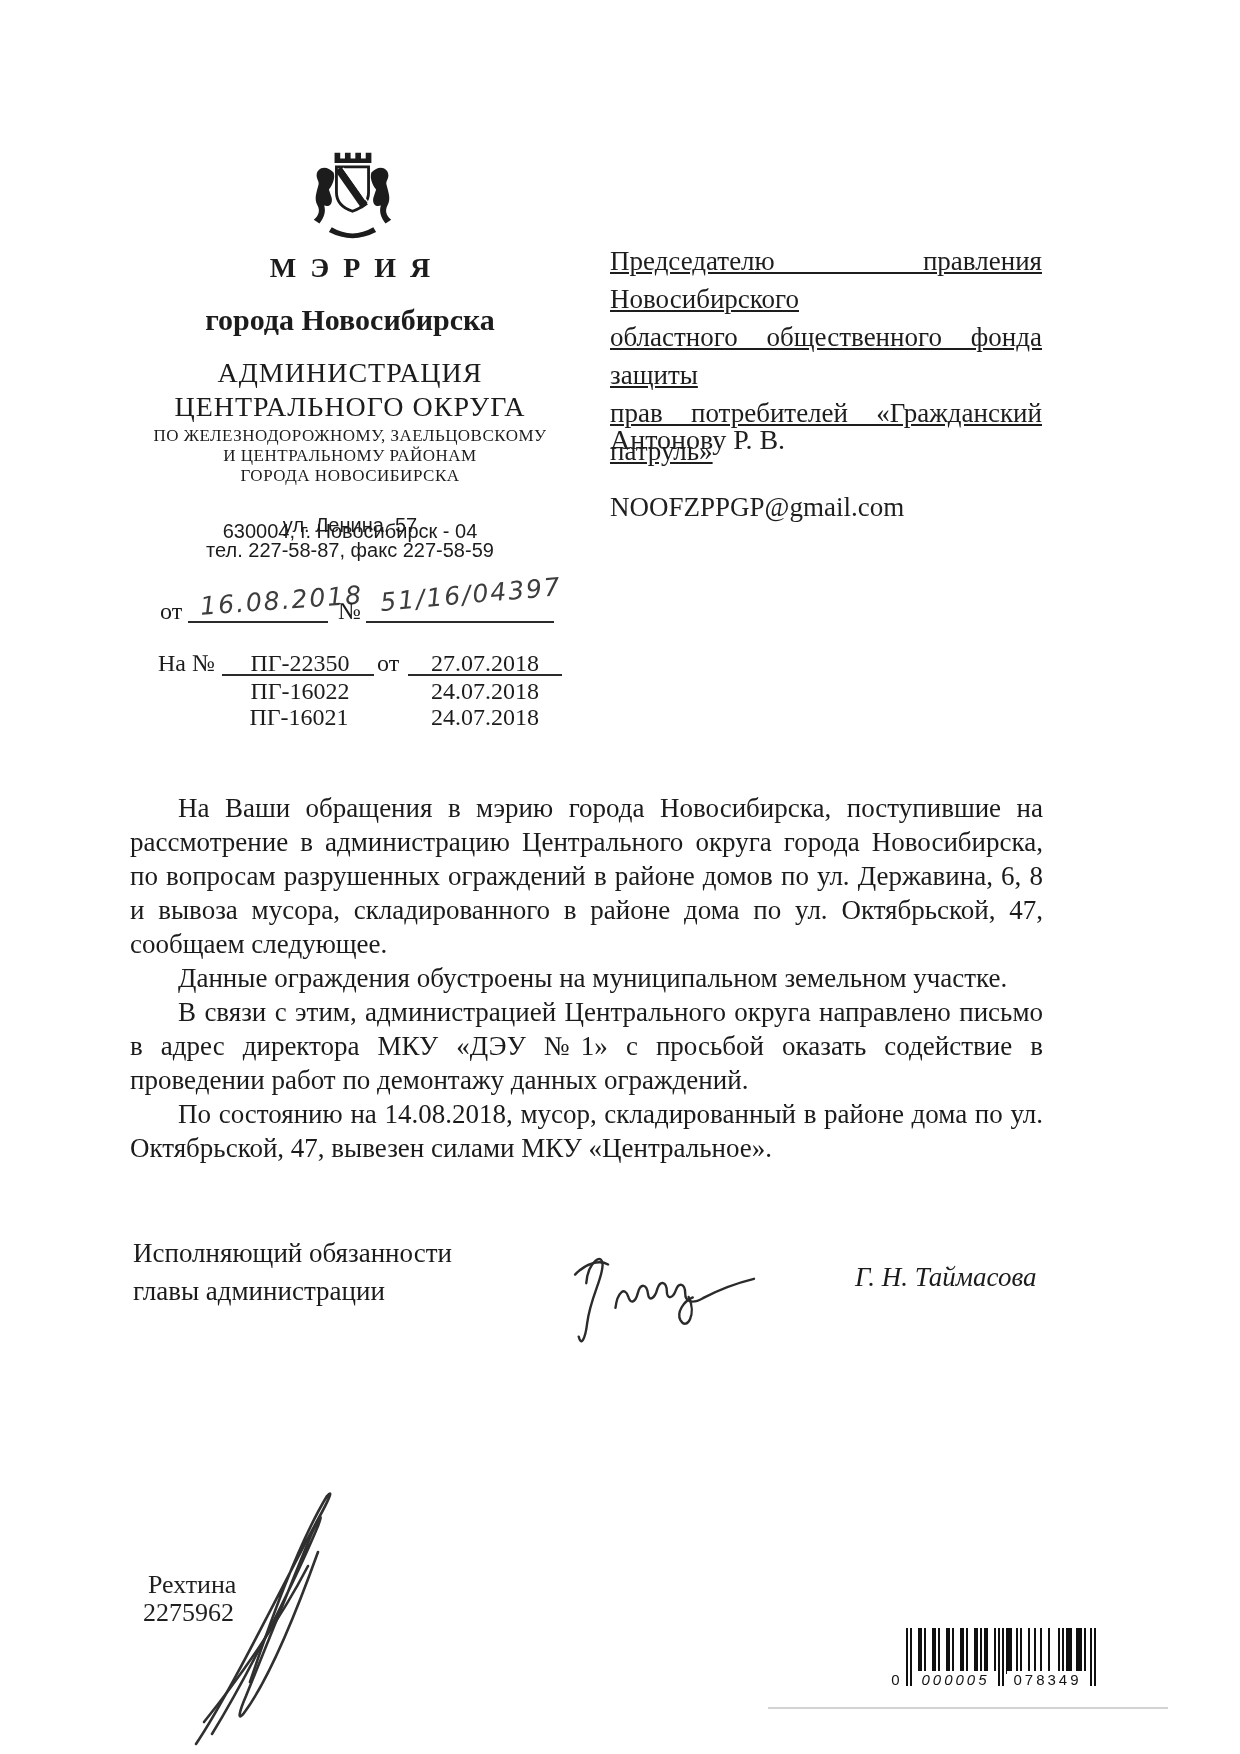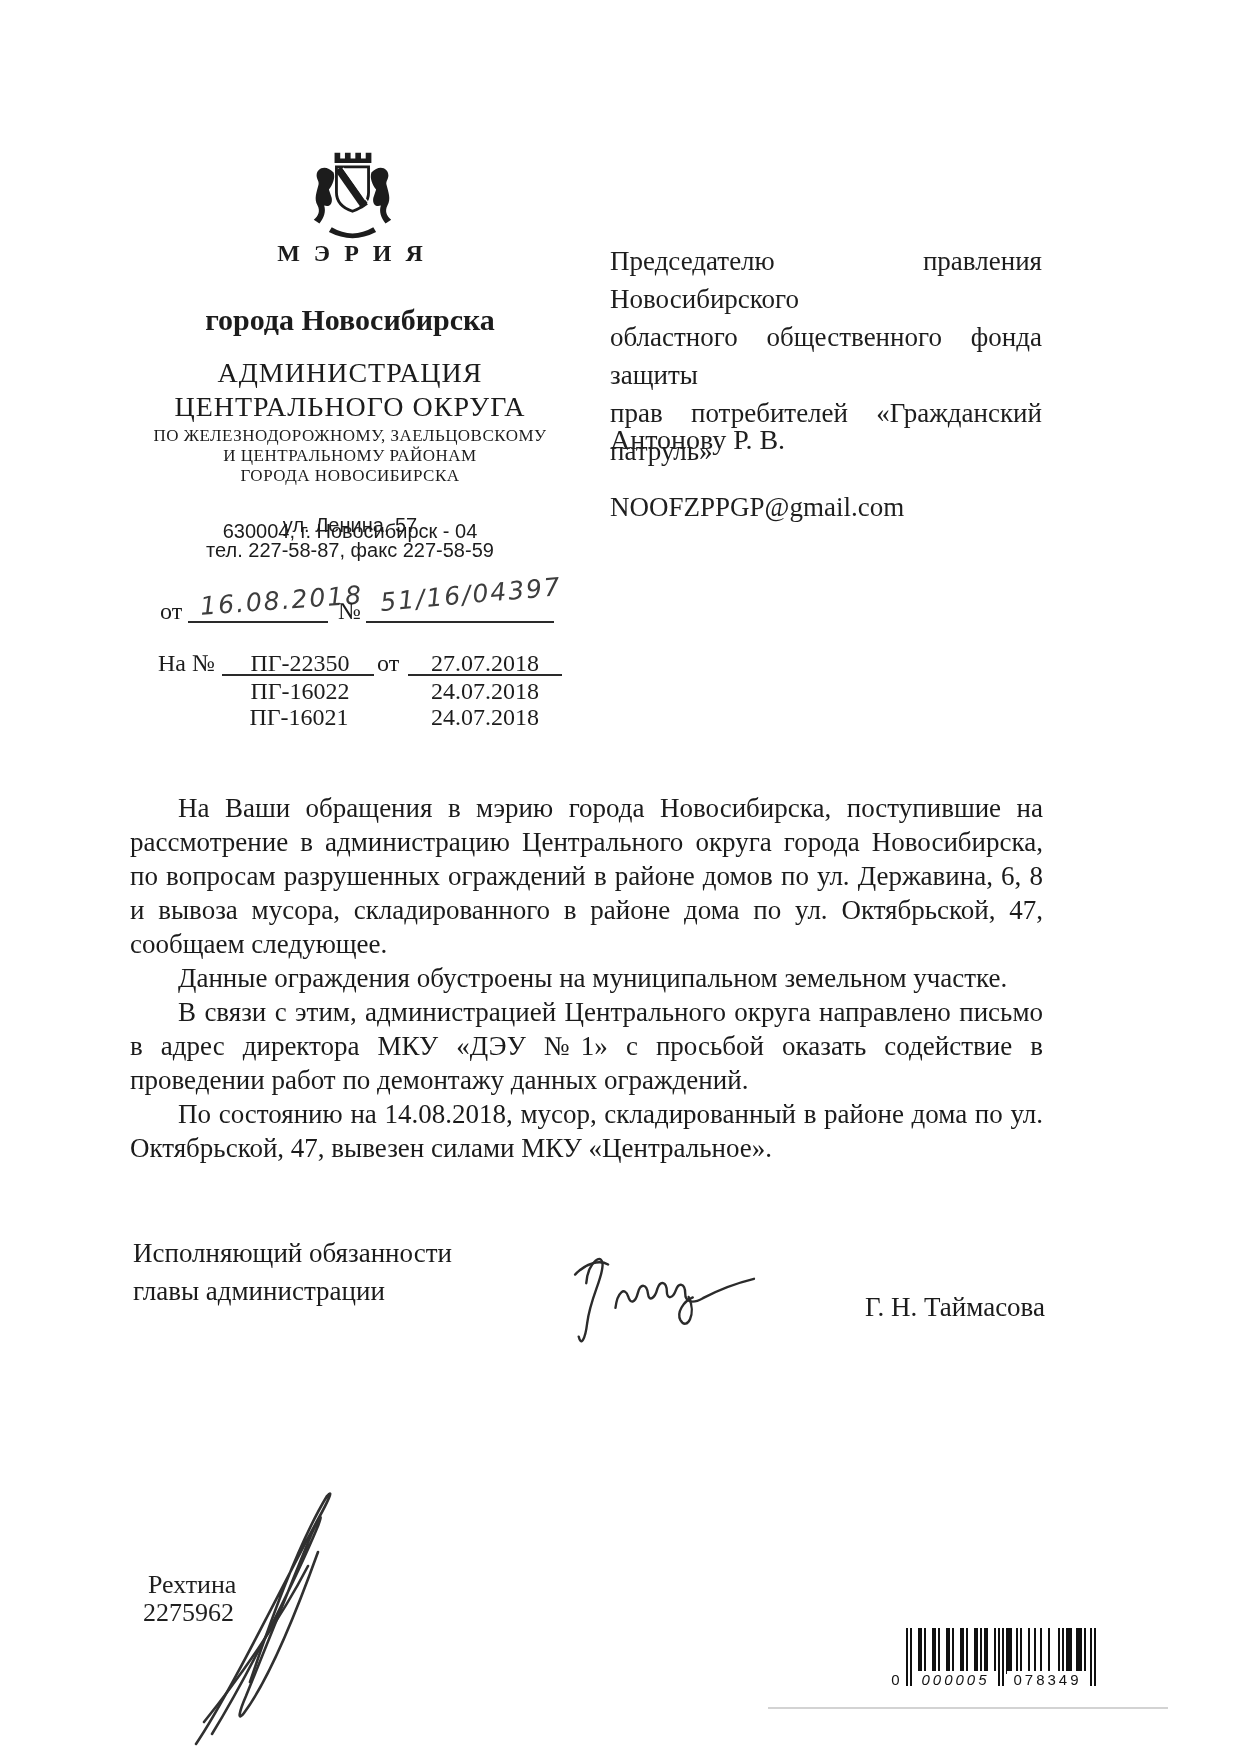--- a/index.html
+++ b/index.html
@@ -9,36 +9,36 @@
     background:#ffffff; overflow:hidden; color:#1f1f1f;
     font-family:"Liberation Serif", serif;
   }
   .abs { position:absolute; }
   .serif { font-family:"Liberation Serif", serif; }
   .center { text-align:center; }
 
   
   #letterhead { left:135px; top:0; width:430px; }
   .lh-line { position:absolute; left:0; width:430px; text-align:center; color:#1c1c1c; }
-  .org1  { top:240px; font-size:24px; font-weight:bold; letter-spacing:14px; text-indent:14px; }
+  .org1  { top:252px; font-size:28px; font-weight:bold; letter-spacing:14px; text-indent:14px; }
   .org2  { top:303px; font-size:30px; font-weight:bold; }
   .dept  { font-size:28px; letter-spacing:1px; }
   .small-caps { font-size:17px; letter-spacing:.5px; }
   .addr  { font-family:"Liberation Sans", sans-serif; font-size:20px; }
 
   
   .ref-label { position:absolute; font-size:24px; color:#1c1c1c; }
   .u-line { position:absolute; height:0; border-bottom:2px solid #2a2a2a; }
   .handwriting {
     position:absolute; font-family:"DejaVu Sans", sans-serif; font-style:italic;
     color:#3d3d3d; font-size:25px; letter-spacing:2px; white-space:nowrap;
   }
 
   
-  #addressee { left:610px; top:242px; width:432px; font-size:27px; line-height:38px; color:#1d1d1d; }
+  #addressee { left:610px; top:242px; width:432px; font-size:27px; line-height:38px; color:#1d1d1d;text-decoration:underline; }
   .justify-line { text-align:justify; text-align-last:justify; }
 
   
   #body-block { left:130px; top:791px; width:913px; }
   #body-block p {
     font-size:27px; line-height:34px; text-align:justify; text-indent:48px; color:#1b1b1b;
   }
 
   
   .sig-text { position:absolute; font-size:27px; color:#1b1b1b; }
@@ -134,21 +134,21 @@
 
   <div class="abs" style="left:548px; top:1238px; transform:rotate(-7deg);">
     <svg width="230" height="110" viewBox="0 0 230 110" fill="none" stroke="#2b2b2b" stroke-width="2.4" stroke-linecap="round">
       <path d="M40 36 C 44 14, 62 6, 58 22 C 55 36, 42 52, 36 76 C 32 92, 27 98, 26 88"></path>
       <path d="M30 26 C 42 16, 56 14, 64 20"></path>
       <path d="M66 64 C 70 48, 78 44, 80 54 C 81 62, 86 62, 90 52 C 94 42, 100 44, 100 54 C 100 62, 106 60, 110 50 C 114 42, 120 44, 119 54 C 118 62, 124 62, 128 54 C 132 46, 138 48, 137 58 C 136 66, 142 70, 154 65 C 172 58, 190 54, 207 52"></path>
       <path d="M140 62 C 146 80, 134 96, 129 84 C 126 76, 134 66, 144 63"></path>
     </svg>
   </div>
 
-  <div class="sig-text" style="left:855px; top:1292px; width:190px; text-align:right;">Г. Н. Таймасова</div>
+  <div class="sig-text" style="left:855px; top:1262px; width:190px; text-align:left;font-style:italic;">Г. Н. Таймасова</div>
 
   <div class="abs serif" style="left:148px; top:1570px; font-size:26px;">Рехтина</div>
   <div class="abs serif" style="left:143px; top:1598px; font-size:26px;text-align:right;">2275962</div>
 
   <div class="abs" style="left:178px; top:1482px;">
     <svg width="175" height="272" viewBox="0 0 175 272" fill="none" stroke="#303030" stroke-width="2.6" stroke-linecap="round">
       <path d="M18 262 C 52 212, 112 88, 144 30 C 152 15, 155 7, 149 14 C 120 62, 92 140, 72 200"></path>
       <path d="M34 252 C 72 190, 120 92, 140 44 C 146 28, 141 34, 131 58 C 109 112, 86 170, 68 214 C 61 230, 59 240, 66 231 C 92 196, 122 120, 140 70"></path>
       <path d="M26 240 C 60 198, 102 138, 130 84"></path>
     </svg>

